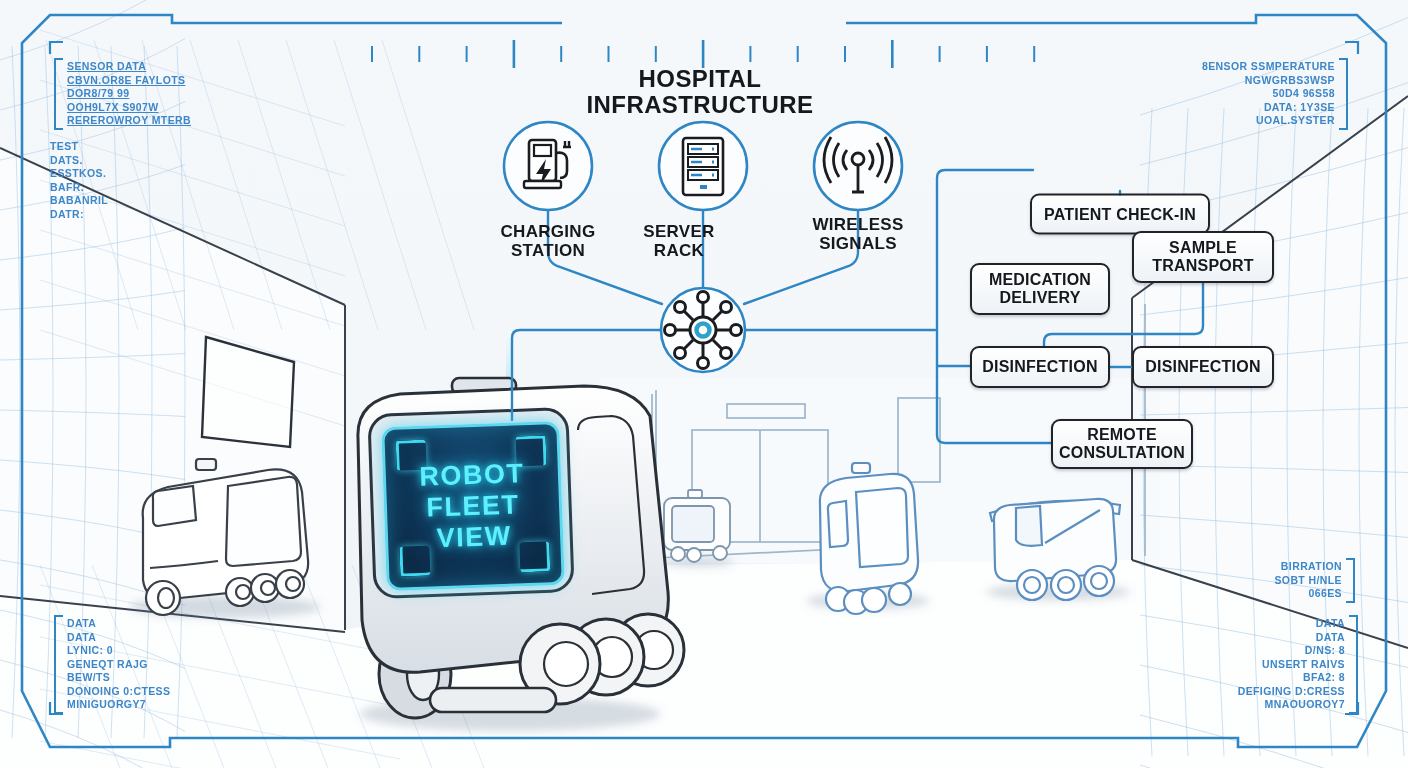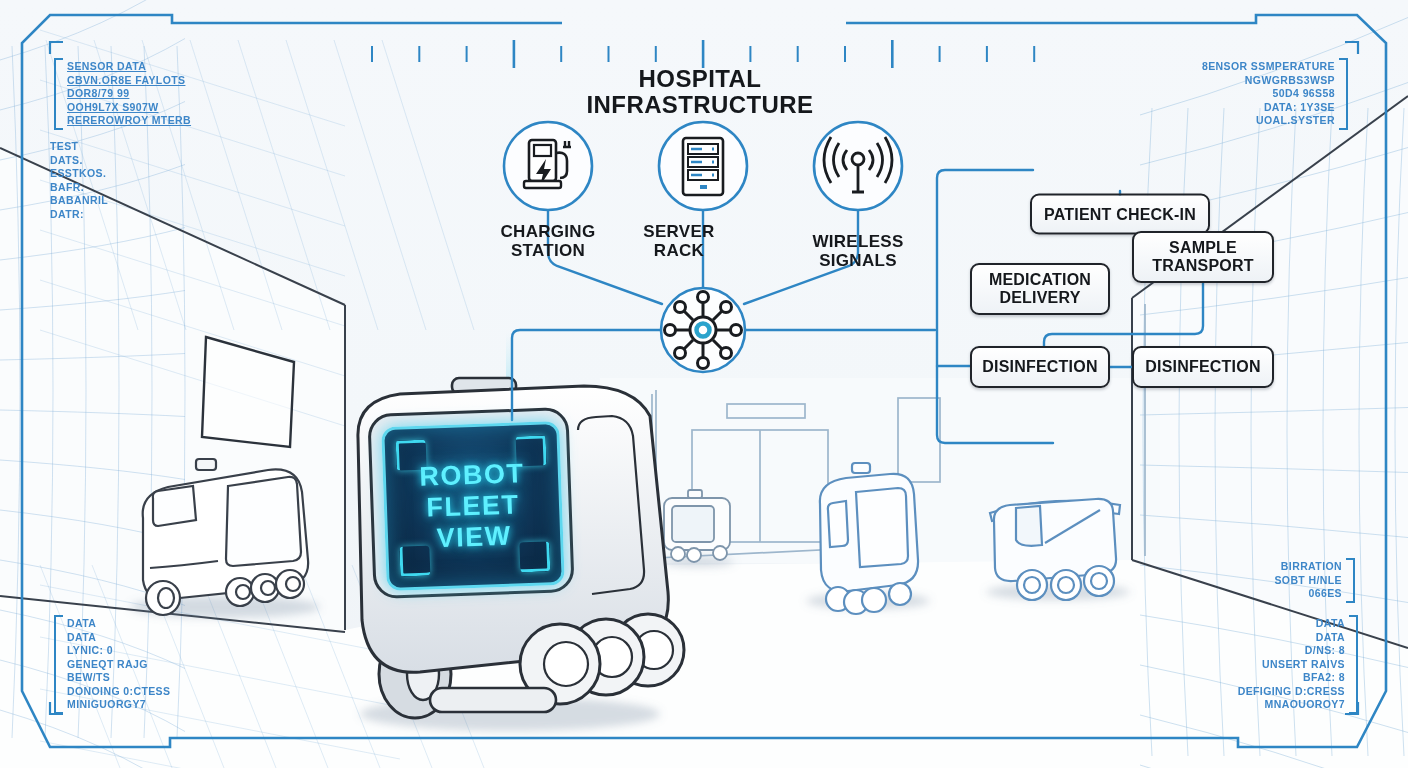--- a/index.html
+++ b/index.html
@@ -395,41 +395,45 @@
 </div>
 
 <div class="icon-label" style="left:548px;top:222px;">
   <div>CHARGING</div>
   <div>STATION</div>
 </div>
 <div class="icon-label" style="left:679px;top:222px;">
   <div>SERVER</div>
   <div>RACK</div>
 </div>
-<div class="icon-label" style="left:858px;top:232px;text-align:center;">
+<div class="icon-label" style="left:858px;top:215px;text-align:center;">
   <div>WIRELESS</div>
   <div>SIGNALS</div>
 </div>
 
 <div class="wf-box" style="left:1120px;top:170px;width:176px;height:37px;margin-top:44px;">
   <span>PATIENT CHECK-IN</span>
 </div>
 <div class="wf-box" style="left:1040px;top:257px;width:136px;height:48px;margin-top:32px;">
   <span>MEDICATION</span>
   <span>DELIVERY</span>
 </div>
 <div class="wf-box" style="left:1203px;top:257px;width:138px;height:48px;">
   <span>SAMPLE</span>
   <span>TRANSPORT</span>
 </div>
 <div class="wf-box" style="left:1040px;top:367px;width:136px;height:38px;">
   <span>DISINFECTION</span>
 </div>
 <div class="wf-box" style="left:1203px;top:367px;width:138px;height:38px;">
   <span>DISINFECTION</span>
+</div>
+<div class="wf-box" style="left:1122px;top:444px;width:138px;height:46px;">
+  <span>REMOTE</span>
+  <span>CONSULTATION</span>
 </div>
 
 <div id="robot-screen">
   <span class="corner tl"></span>
   <span class="corner tr"></span>
   <span class="corner bl"></span>
   <span class="corner br"></span>
   <div class="line">ROBOT</div>
   <div class="line">FLEET</div>
   <div class="line">VIEW</div>

